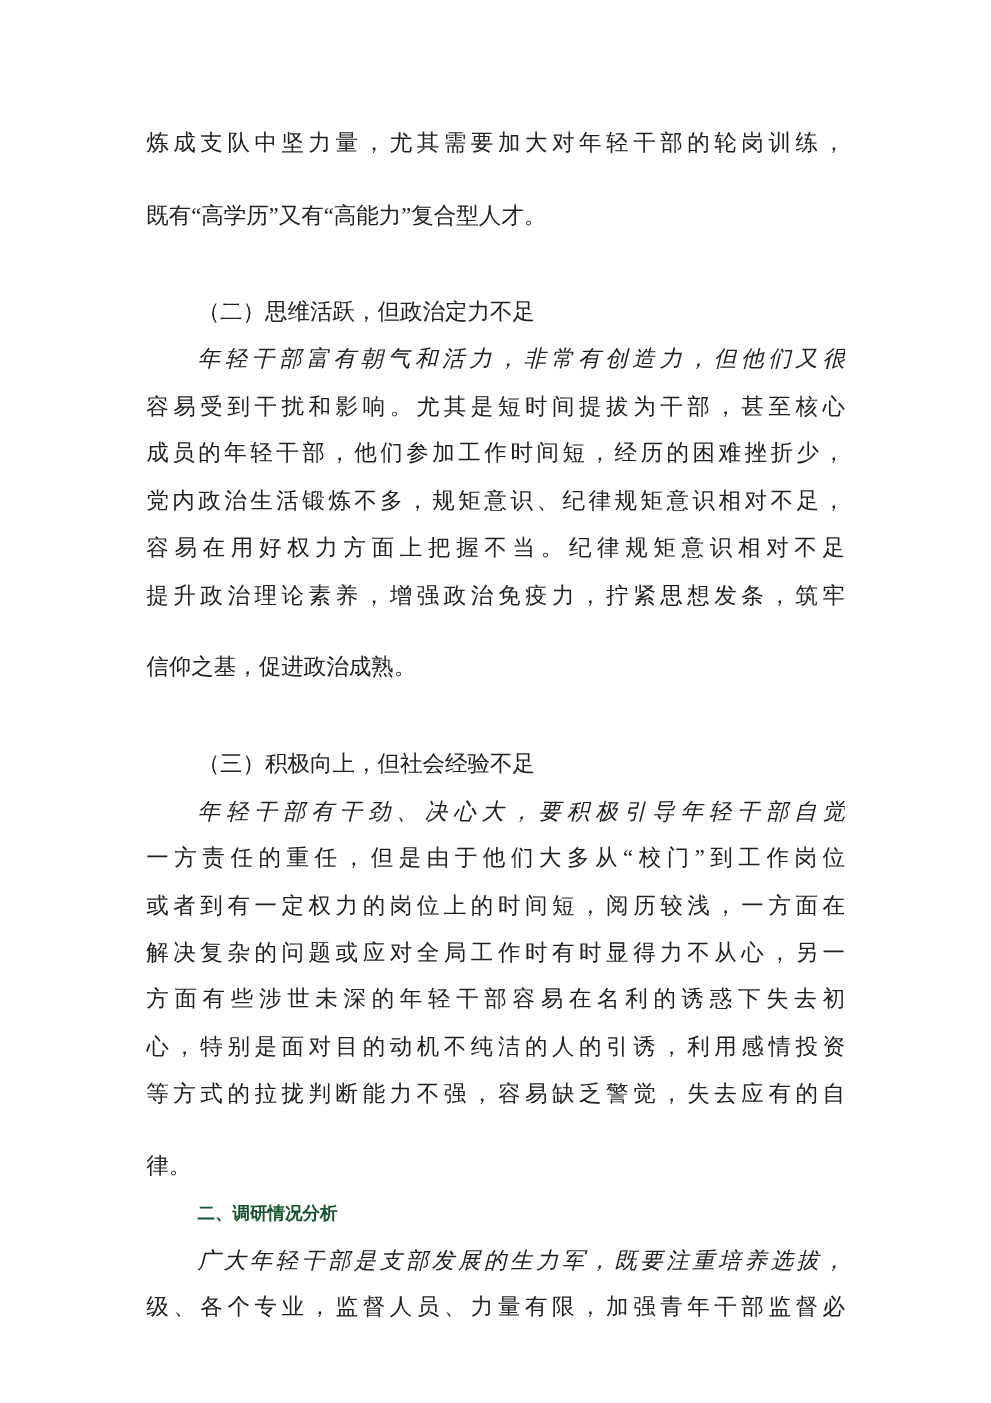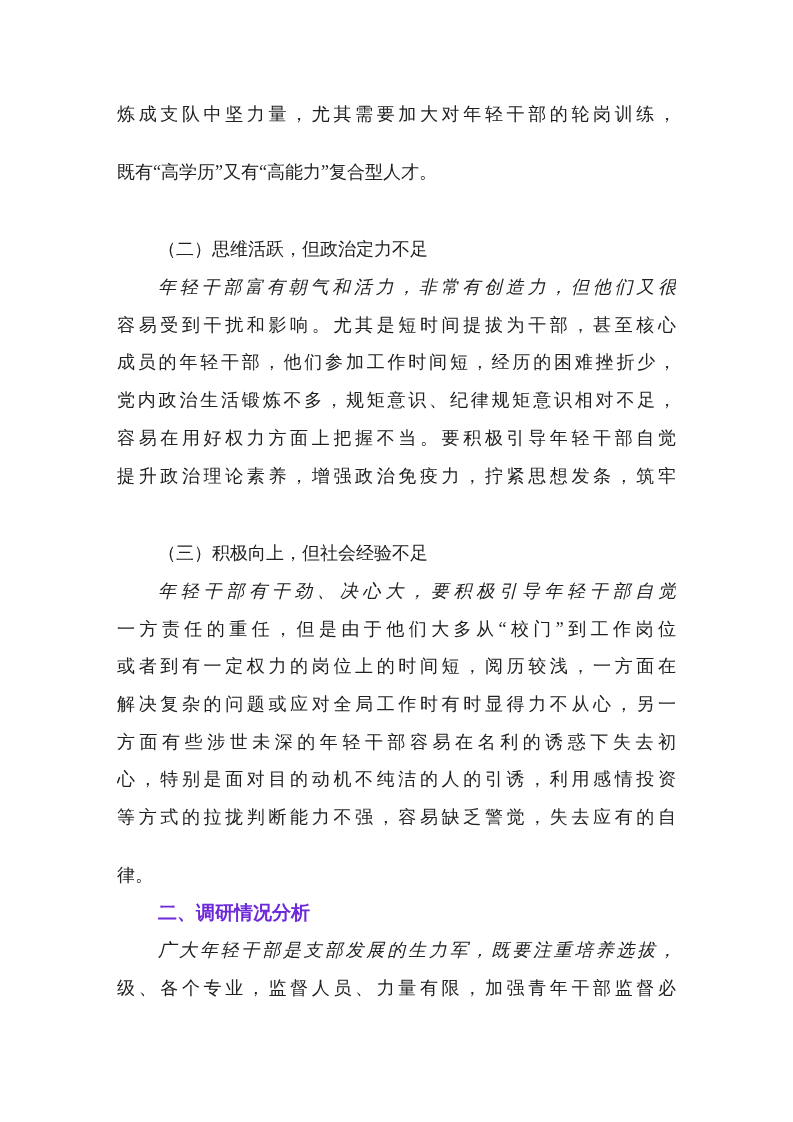--- a/index.html
+++ b/index.html
@@ -48,41 +48,42 @@
     text-align: left;
     text-align-last: left;
     margin-top: 40px;
   }
   .heading1 {
     text-indent: 41px;
     text-align: right;
     text-align-last: left;
     font-weight: bold;
     font-family: "Liberation Sans", "DejaVu Sans", sans-serif;
-    font-size: 19px;
-    color: #6d28d9;
+    font-size: 14px;
+    color: #14532d;
   }
 </style>
 </head>
 <body>
 
 <div class="page">
   <div class="doc-body">
       <div class="paragraph">
         <div class="line">炼成支队中坚力量，尤其需要加大对年轻干部的轮岗训练，</div>
         <div class="line last">既有“高学历”又有“高能力”复合型人才。</div>
       </div>
       <div class="line heading2">（二）思维活跃，但政治定力不足</div>
       <div class="paragraph">
         <div class="line first-indent">年轻干部富有朝气和活力，非常有创造力，但他们又很</div>
         <div class="line">容易受到干扰和影响。尤其是短时间提拔为干部，甚至核心</div>
         <div class="line">成员的年轻干部，他们参加工作时间短，经历的困难挫折少，</div>
         <div class="line">党内政治生活锻炼不多，规矩意识、纪律规矩意识相对不足，</div>
-        <div class="line">容易在用好权力方面上把握不当。要积极引导年轻干部自觉</div>
+        <div class="line">容易在用好权力方面上把握不当。纪律规矩意识相对不足</div>
         <div class="line">提升政治理论素养，增强政治免疫力，拧紧思想发条，筑牢</div>
+        <div class="line last">信仰之基，促进政治成熟。</div>
       </div>
       <div class="line heading2">（三）积极向上，但社会经验不足</div>
       <div class="paragraph">
         <div class="line first-indent">年轻干部有干劲、决心大，要积极引导年轻干部自觉</div>
         <div class="line">一方责任的重任，但是由于他们大多从“校门”到工作岗位</div>
         <div class="line">或者到有一定权力的岗位上的时间短，阅历较浅，一方面在</div>
         <div class="line">解决复杂的问题或应对全局工作时有时显得力不从心，另一</div>
         <div class="line">方面有些涉世未深的年轻干部容易在名利的诱惑下失去初</div>
         <div class="line">心，特别是面对目的动机不纯洁的人的引诱，利用感情投资</div>
         <div class="line">等方式的拉拢判断能力不强，容易缺乏警觉，失去应有的自</div>

